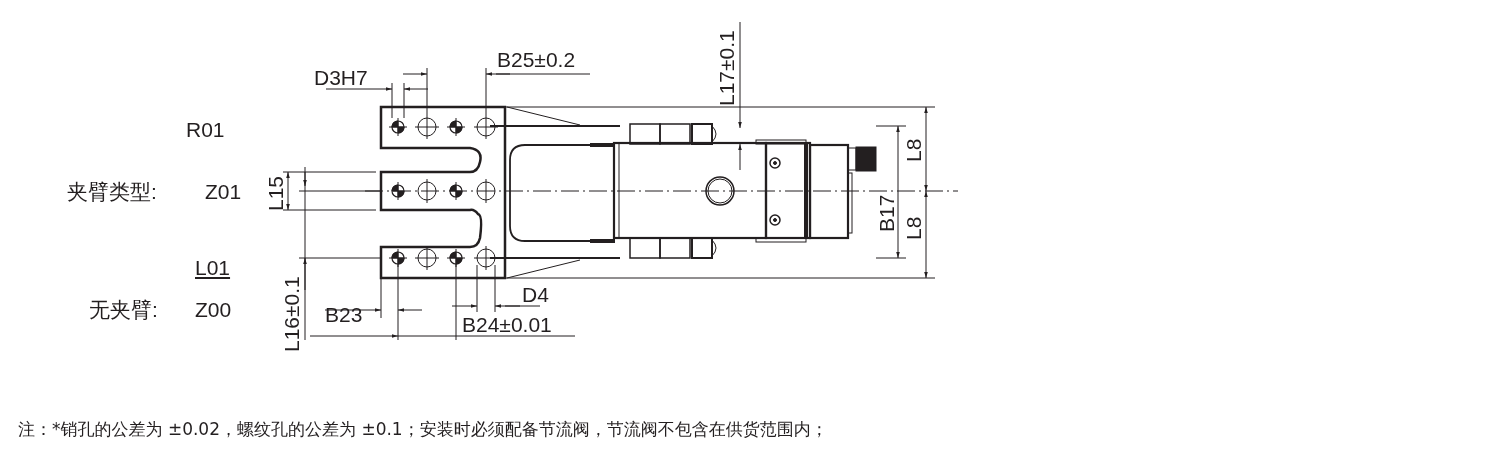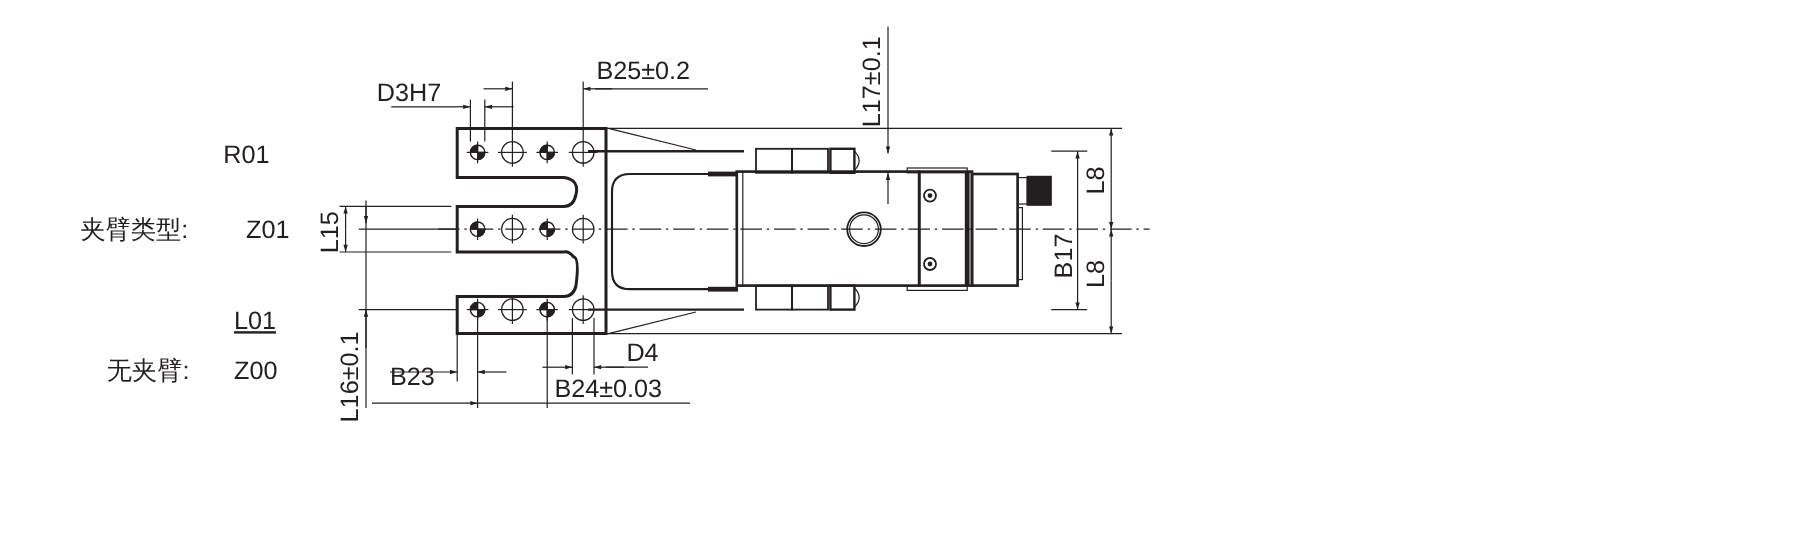--- a/index.html
+++ b/index.html
@@ -180,24 +180,25 @@
   <div class="lbl" style="left:205px; top:181px;">Z01</div>
   <div class="lbl" style="left:195px; top:257px;text-decoration:underline;">L01</div>
   <div class="lbl" style="left:89px; top:299px;">无夹臂:</div>
   <div class="lbl" style="left:195px; top:299px;">Z00</div>
 
   
   <div class="dim" style="left:314px; top:67px;">D3H7</div>
   <div class="dim" style="left:497px; top:49px;">B25±0.2</div>
   <div class="dim" style="left:325px; top:288px;margin-top:16px;">B23</div>
   <div class="dim" style="left:522px; top:284px;">D4</div>
-  <div class="dim" style="left:462px; top:314px;">B24±0.03</div>
+  <div class="dim" style="left:462px; top:314px;">B24±0.01</div>
 
   
   <div class="dim vert" style="left:716px; top:106px;">L17±0.1</div>
   <div class="dim vert" style="left:265px; top:211px;">L15</div>
   <div class="dim vert" style="left:281px; top:352px;">L16±0.1</div>
   <div class="dim vert" style="left:903px; top:162px;">L8</div>
   <div class="dim vert" style="left:876px; top:232px;">B17</div>
   <div class="dim vert" style="left:903px; top:240px;">L8</div>
 
   
+  <div class="note">注：*销孔的公差为 ±0.02，螺纹孔的公差为 ±0.1；安装时必须配备节流阀，节流阀不包含在供货范围内；</div>
 </div>
 
 </body></html>

